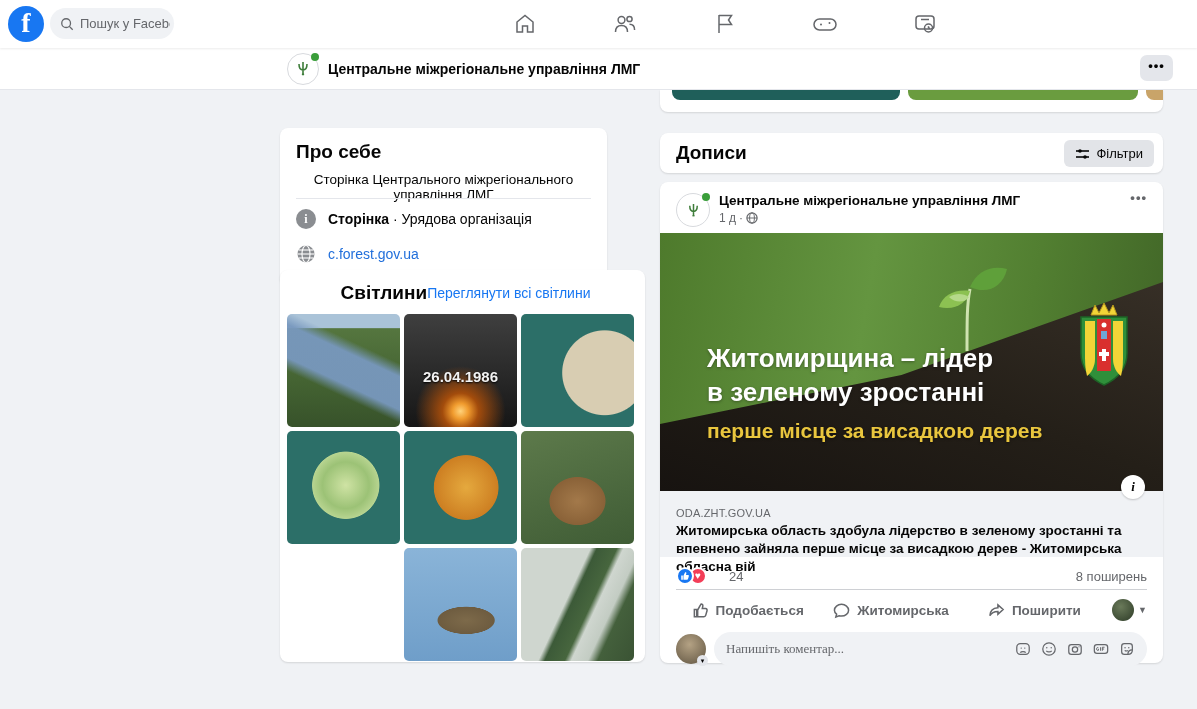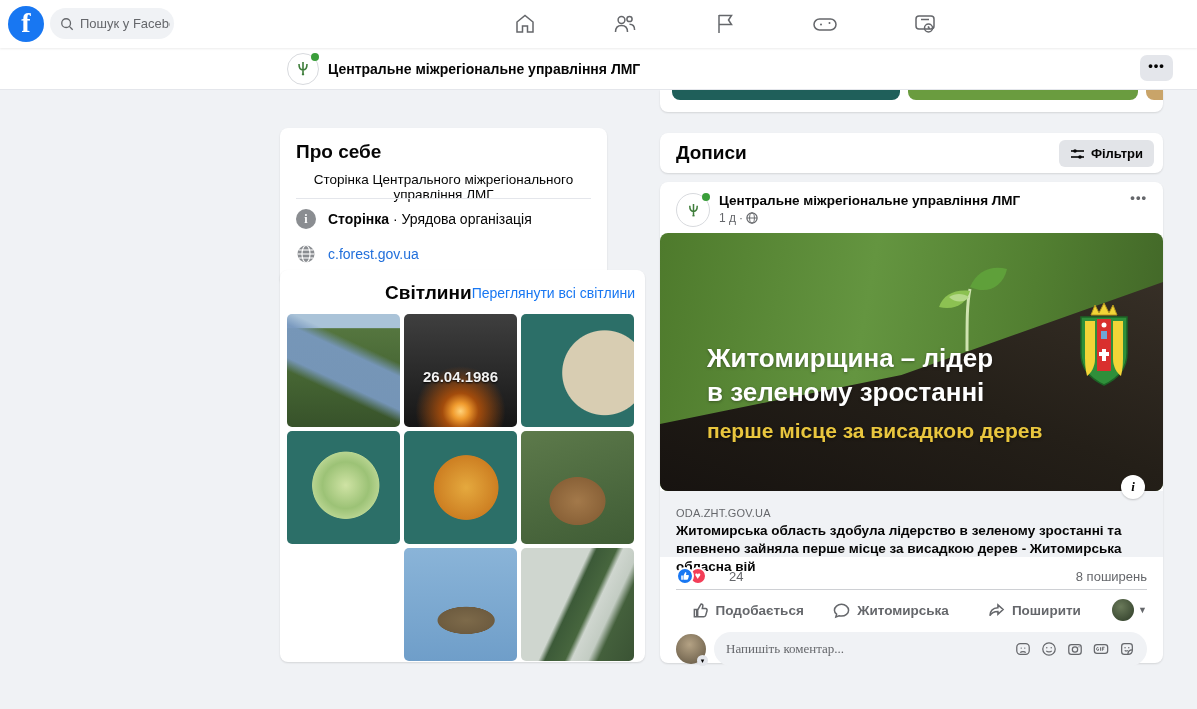--- a/index.html
+++ b/index.html
@@ -34,21 +34,21 @@
   .about-title { position:absolute; left:16px; top:13px; }
   .about-desc { position:absolute; left:20px; right:20px; top:44px; text-align:center; font-size:13.5px; color:#050505; }
   .about-divider { position:absolute; left:16px; right:16px; top:70px; height:1px; background:#e4e6eb; }
   .about-row { position:absolute; left:16px; display:flex; align-items:center; gap:12px; font-size:14px; }
   .gray-ic { width:20px; height:20px; border-radius:50%; background:#8a8d91; color:#fff; font-size:12px; font-weight:bold; text-align:center; line-height:20px; font-family:"Liberation Serif", serif; flex:0 0 auto; }
   .globe-ic svg { display:block; }
   .link-blue { color:#216fdb; font-size:14px; }
 
   
   .photos-card { left:280px; top:270px; width:365px; height:392px; }
-  .photos-head { position:absolute; left:16px; right:10px; top:12px; display:flex; justify-content:flex-end; align-items:center; }
+  .photos-head { position:absolute; left:16px; right:10px; top:12px; display:flex; justify-content:center; align-items:center; }
   .see-all { font-size:14px; color:#1877f2; }
   .photo-grid { position:absolute; left:7px; top:44px; width:351px; display:grid; grid-template-columns:repeat(3,113px); grid-auto-rows:113px; gap:4px; }
   .photo { border-radius:5px; position:relative; overflow:hidden; }
   .p1 { background:linear-gradient(205deg, rgba(0,0,0,0) 30%, rgba(120,152,190,.95) 38%, rgba(120,152,190,.95) 58%, rgba(0,0,0,0) 66%), linear-gradient(180deg,#aac3d8 0%,#aac3d8 12%,#55763f 13%,#446332 60%,#37522a 100%); }
   .p2 { background:radial-gradient(circle at 50% 86%, #ffd27a 0%, #f09b2e 7%, #a34c0c 16%, rgba(42,42,42,0) 40%), linear-gradient(180deg,#3f3f3f,#161616); }
   .p2 .cap { position:absolute; left:0; right:0; top:48%; text-align:center; color:#f2f2f2; font-weight:bold; font-size:15px; text-shadow:0 1px 2px #000; }
   .p3 { background:radial-gradient(circle at 74% 52%, #d8cdb2 0%, #d8cdb2 41%, rgba(0,0,0,0) 42%), #2c6f68; }
   .p4 { background:radial-gradient(circle at 52% 48%, #cfe3a4 0%, #9cc276 28%, #b7d490 40%, rgba(0,0,0,0) 41%), #2c6f68; }
   .p5 { background:radial-gradient(circle at 55% 50%, #e5a93e 0%, #cd7f22 38%, rgba(0,0,0,0) 39%), #2c6f68; }
   .p6 { background:radial-gradient(ellipse 42% 36% at 50% 62%, #a3794a 0%, #8a6238 58%, rgba(0,0,0,0) 60%), linear-gradient(160deg,#5d7a4b,#3f5c35); }
@@ -58,31 +58,31 @@
 
   
   .scrolled-card { left:660px; top:90px; width:503px; height:22px; border-radius:0 0 8px 8px; box-shadow:0 1px 2px rgba(0,0,0,.12); }
   .strip { position:absolute; top:-2px; height:12px; border-radius:0 0 8px 8px; }
   .strip1 { left:12px; width:228px; background:#1f5f5a; }
   .strip2 { left:248px; width:230px; background:#6a9c3f; }
   .strip3 { left:486px; width:17px; background:#c9a469; border-radius:0 0 0 8px; }
 
   .posts-card { left:660px; top:133px; width:503px; height:40px; }
   .posts-title { position:absolute; left:16px; top:9px; }
-  .filters-btn { position:absolute; right:9px; top:7px; height:27px; background:#e2e4e8; border-radius:6px; display:flex; align-items:center; gap:6px; padding:0 11px; font-size:13px; font-weight:bold; color:#050505; }
+  .filters-btn { position:absolute; right:9px; top:7px; height:27px; background:#e2e4e8; border-radius:6px; display:flex; align-items:center; gap:6px; padding:0 11px; font-size:13px; font-weight:normal; color:#050505; }
   .filters-btn svg { stroke:#050505; stroke-width:1.6; fill:none; }
 
   .post-card { left:660px; top:182px; width:503px; height:481px; }
   .post-head { position:absolute; left:16px; top:11px; right:16px; display:flex; gap:9px; }
   .post-head .page-avatar { width:34px; height:34px; }
   .post-author { font-size:13.5px; font-weight:bold; color:#050505; }
   .post-meta { font-size:12px; color:#65676b; display:flex; align-items:center; gap:3px; margin-top:3px; }
   .post-more { position:absolute; right:16px; top:8px; color:#65676b; font-size:13px; font-weight:bold; letter-spacing:1px; }
 
-  .post-image { position:absolute; left:0; top:51px; width:503px; height:258px; overflow:hidden; background:linear-gradient(100deg,#4e7a2c 0%,#649540 40%,#527f31 70%,#3f6326 100%);border-radius:8px; }
+  .post-image { position:absolute; left:0; top:51px; width:503px; height:258px; overflow:hidden; background:linear-gradient(100deg,#4e7a2c 0%,#649540 40%,#527f31 70%,#3f6326 100%); }
   .soil { position:absolute; inset:0; background:linear-gradient(200deg,#3b332a 0%,#241f18 55%,#171310 100%); clip-path:polygon(0 74%, 48% 55%, 100% 19%, 100% 100%, 0 100%); }
   .img-title { position:absolute; left:47px; top:108px; color:#fff; font-weight:bold; font-size:26px; line-height:34px; text-shadow:0 1px 3px rgba(0,0,0,.35); }
   .img-sub { position:absolute; left:47px; top:183px; color:#e9c63e; font-weight:bold; font-size:21px; line-height:30px; text-shadow:0 1px 3px rgba(0,0,0,.45); }
   .seedling { position:absolute; left:255px; top:26px; }
   .coa { position:absolute; right:28px; top:68px; }
 
   .link-preview { position:absolute; left:0; top:309px; width:503px; height:66px; background:#f0f2f5; padding:8px 16px 0 16px; }
   .link-domain { font-size:11px; color:#65676b; letter-spacing:.2px;margin-top:8px; }
   .link-title { font-size:13.5px; font-weight:bold; color:#050505; line-height:18px; margin-top:3px; }
   .info-circle { position:absolute; right:18px; top:-16px; width:24px; height:24px; border-radius:50%; background:#fff; box-shadow:0 1px 2px rgba(0,0,0,.2); text-align:center; line-height:24px; font-size:13px; font-weight:bold; font-style:italic; font-family:"Liberation Serif", serif; color:#050505; }

